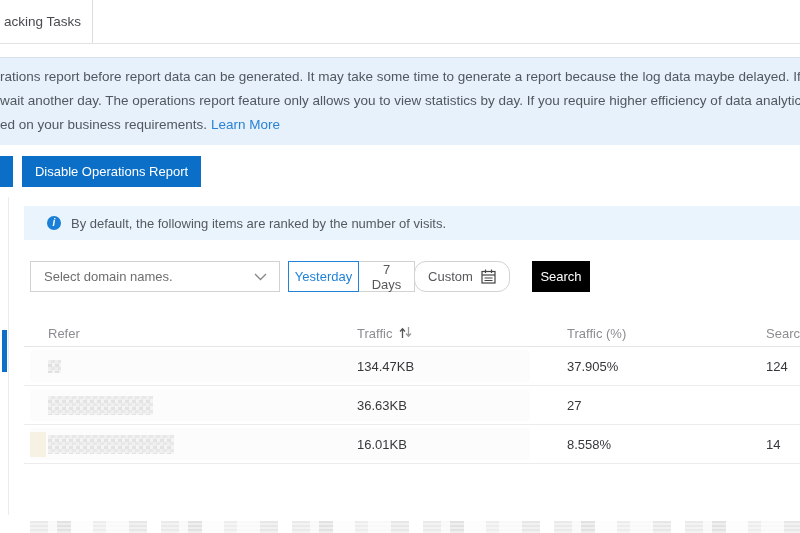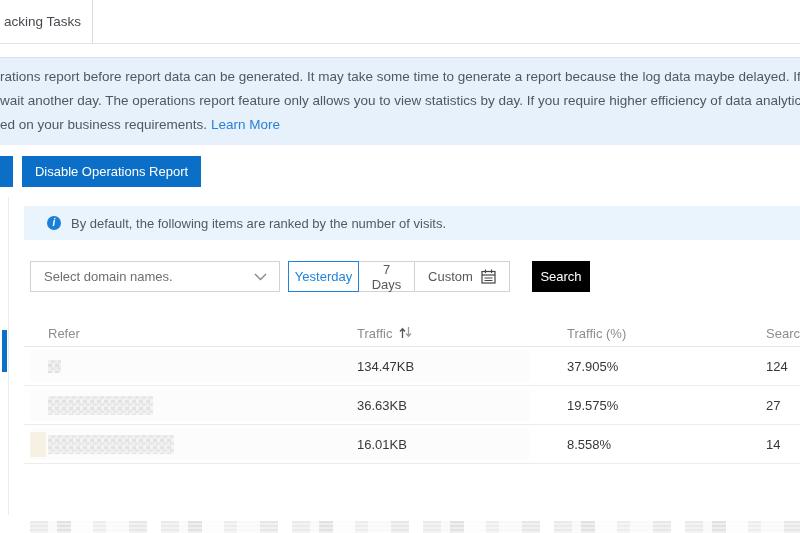--- a/index.html
+++ b/index.html
@@ -36,21 +36,21 @@
   
   .select-box{position:absolute;left:30px;top:261px;width:250px;height:31px;box-sizing:border-box;
               border:1px solid #d2d2d2;background:#fff;display:flex;align-items:center;
               justify-content:space-between;padding:0 12px 0 13px;color:#6e6e6e;font-size:13px;cursor:pointer;}
   .range-group{position:absolute;left:288px;top:261px;height:31px;display:flex;}
   .range-btn{height:31px;box-sizing:border-box;border:1px solid #d2d2d2;background:#fff;color:#57585a;
              font-size:13px;font-family:inherit;display:flex;align-items:center;justify-content:center;
              cursor:pointer;padding:8px;}
   .rb-yesterday{width:71px;}
   .rb-7days{width:57px;margin-left:-1px;}
-  .rb-custom{width:96px;margin-left:-1px;gap:8px;}
+  .rb-custom{width:96px;margin-left:-1px;gap:8px;border-radius:12px;}
   .range-btn.active{border:1px solid #2183d8;color:#2183d8;z-index:2;}
   .search-btn{position:absolute;left:532px;top:261px;width:58px;height:31px;background:#000000;color:#fff;
               border:none;font-size:13px;font-family:inherit;cursor:pointer;}
   
   .table{position:absolute;left:24px;top:320px;right:0;}
   .grid{display:grid;grid-template-columns:311px 188px 177px 1fr;align-items:center;gap:22px;}
   .thead{height:26px;color:#8a8d91;font-size:13px;border-bottom:1px solid #e6e6e6;}
   .trow{height:38px;color:#35373a;font-size:13px;border-bottom:1px solid #ececec;position:relative;}
   .c1{padding-left:24px;}
   .hcell{display:flex;gap:7px;}
@@ -156,21 +156,20 @@
     <div>37.905%</div>
     <div>124</div>
   </div>
 
   <div class="grid trow">
     <div class="band"></div>
     <div class="c1">
         <div class="mosaic m-row2"></div>
       </div>
     <div>36.63KB</div>
-    <div>19.575%</div>
     <div>27</div>
   </div>
 
   <div class="grid trow">
     <div class="band"></div>
     <div class="tint"></div>
     <div class="c1">
         <div class="mosaic m-row3"></div>
       </div>
     <div>16.01KB</div>

